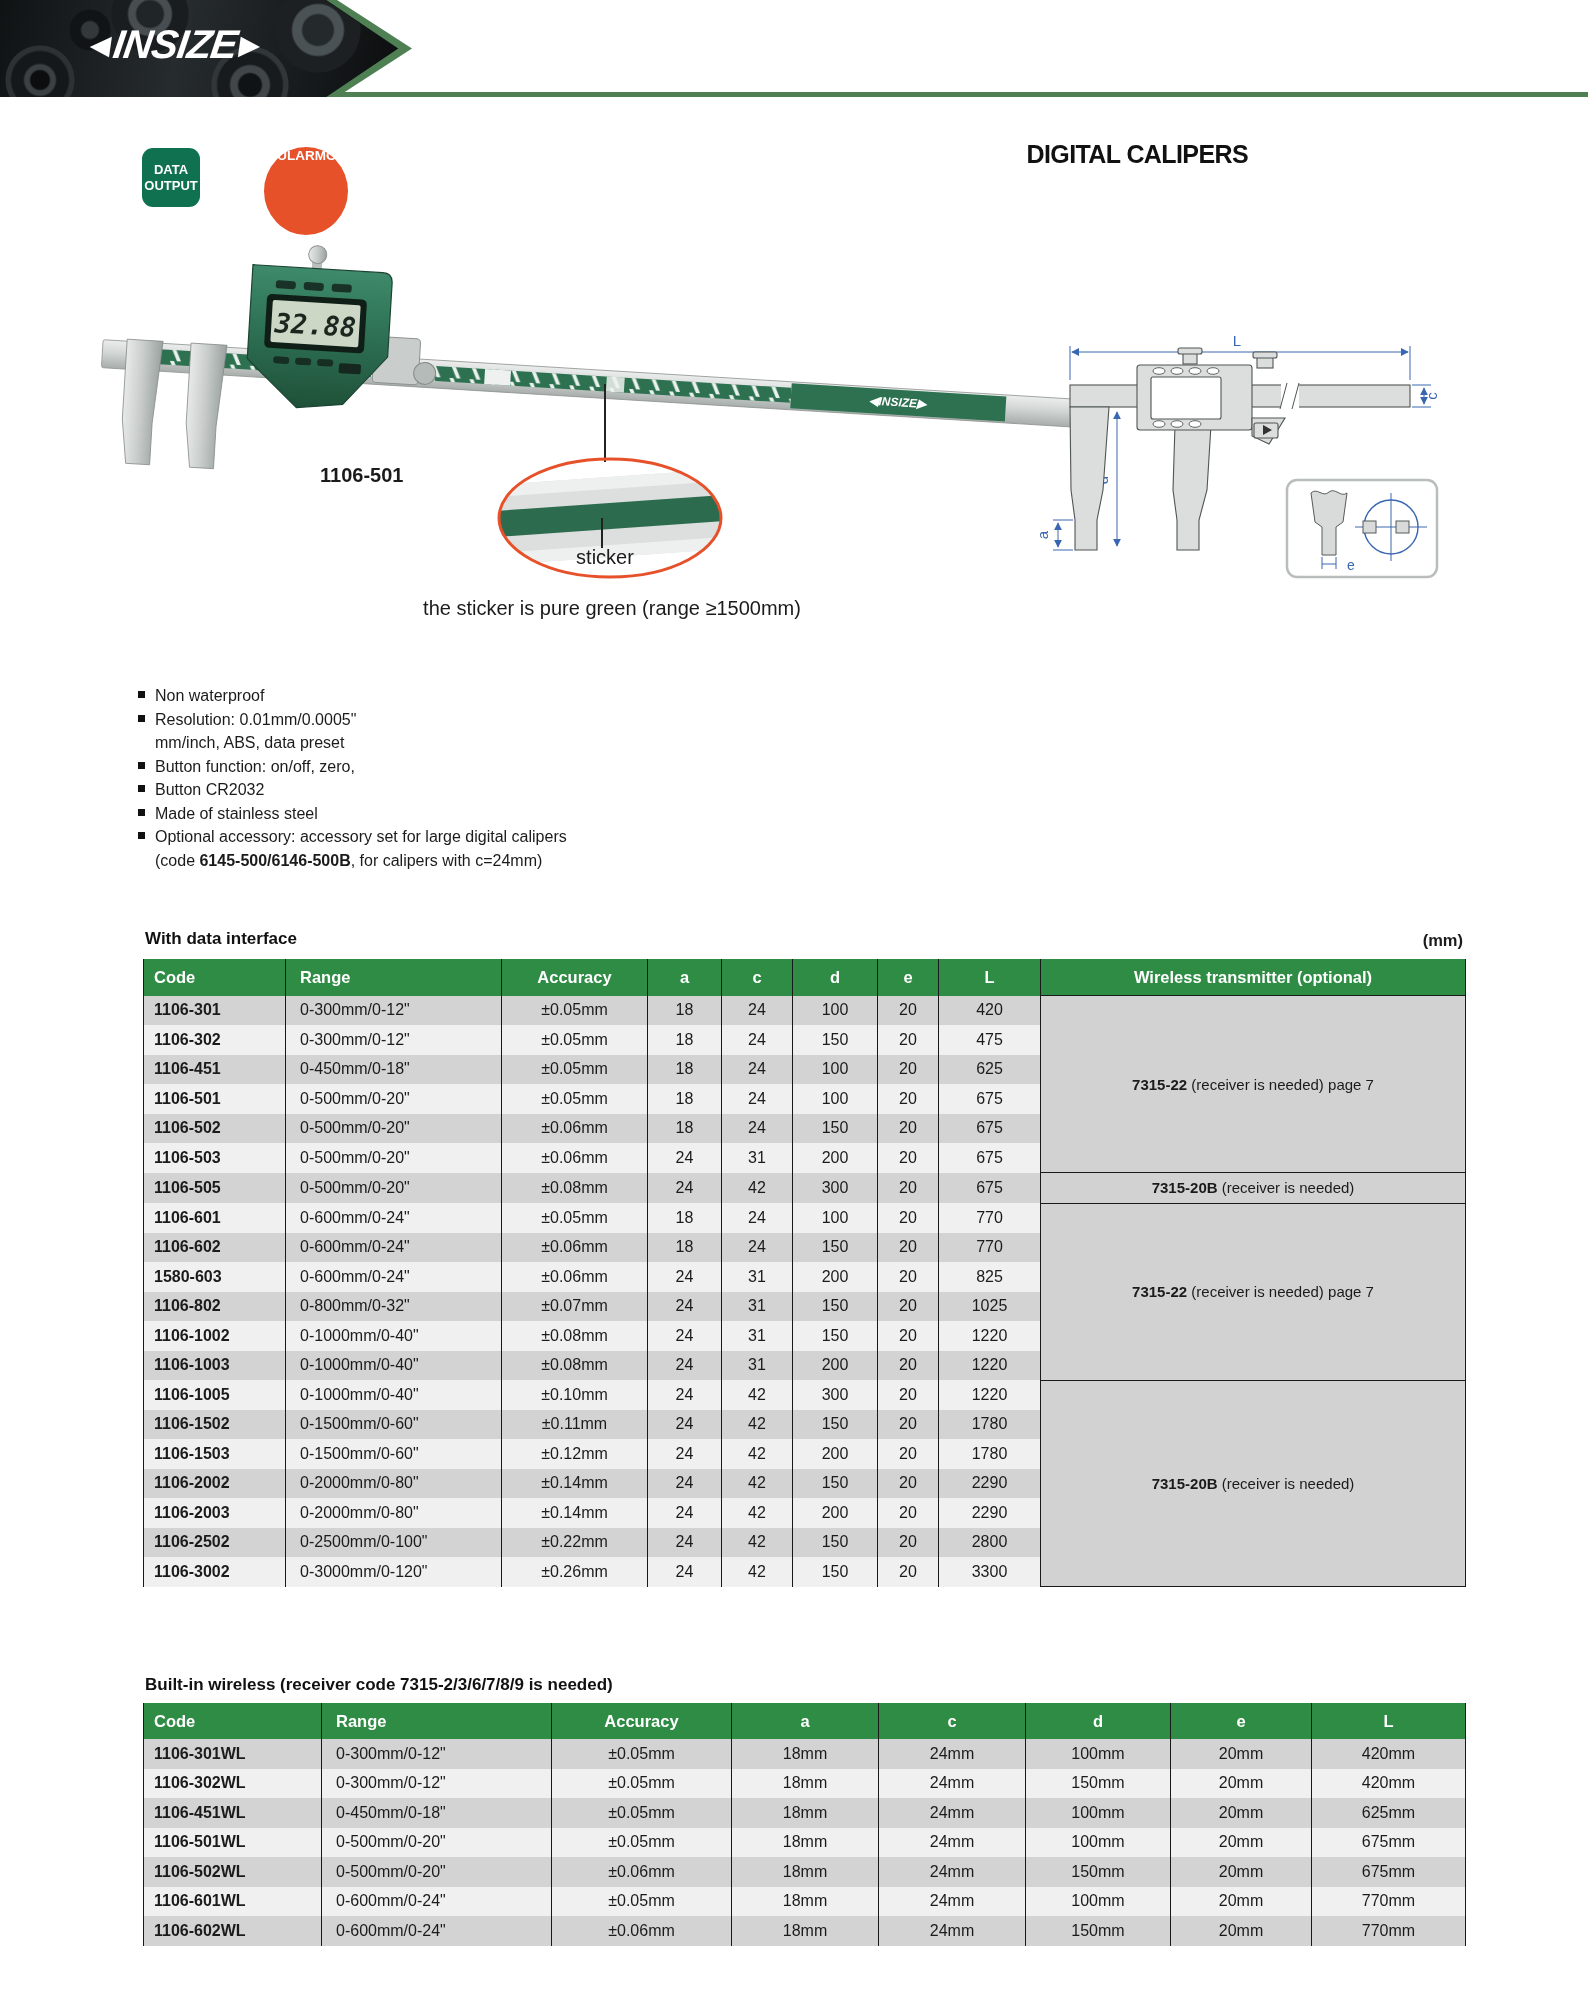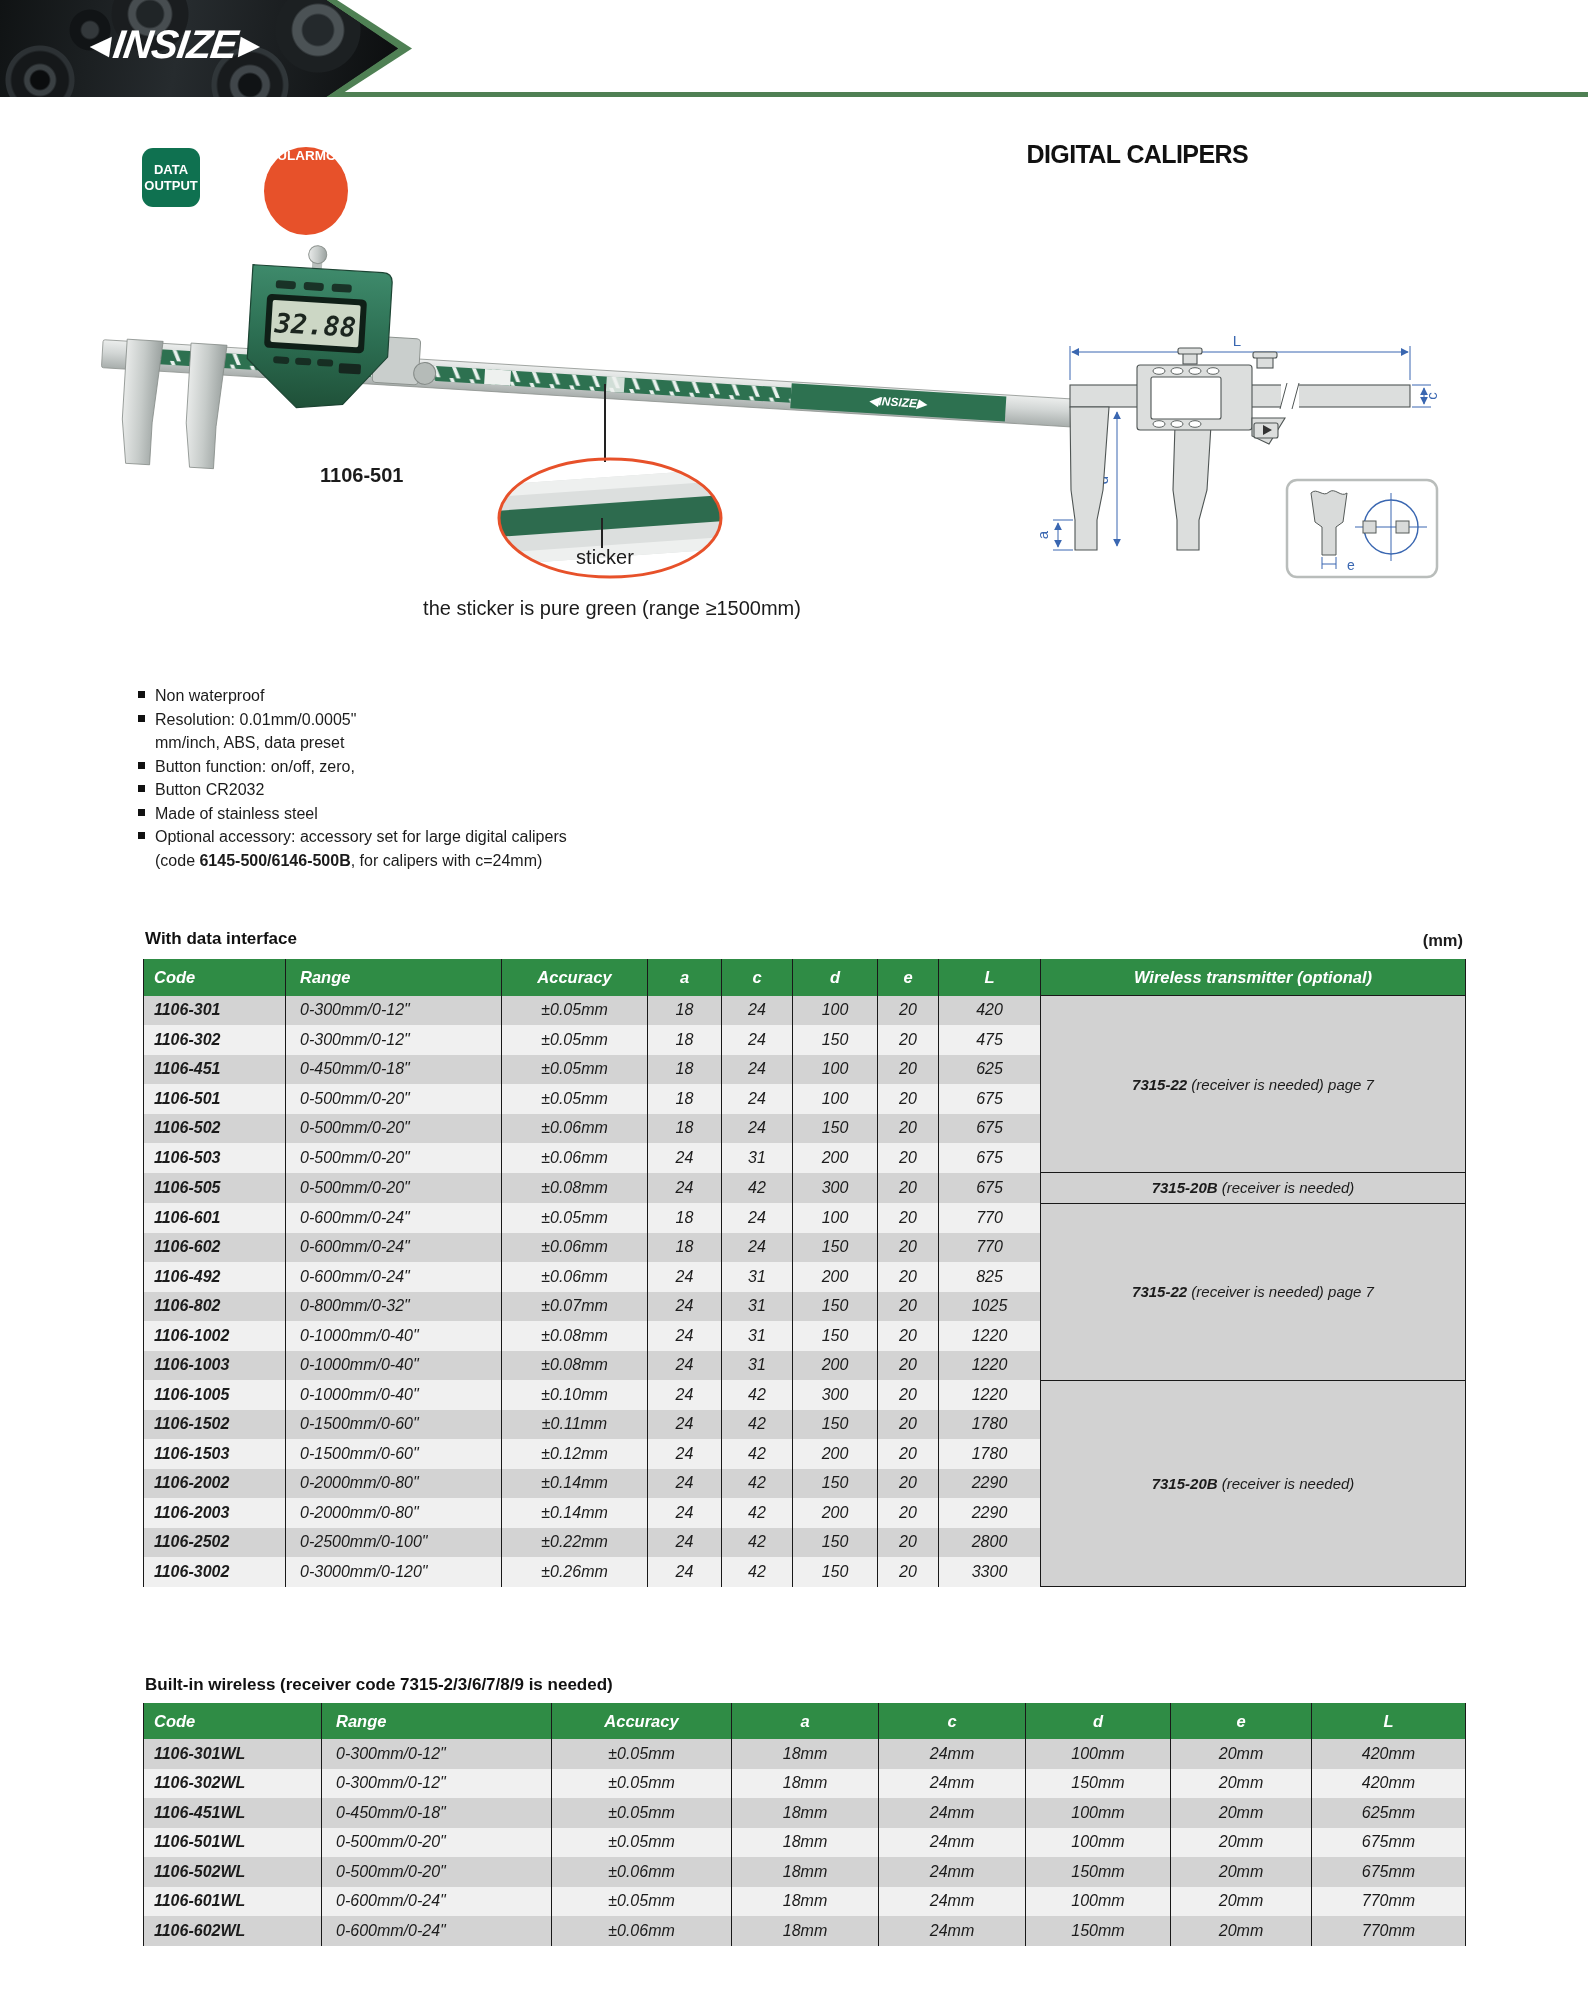--- a/index.html
+++ b/index.html
@@ -45,21 +45,21 @@
 
   
   .features{position:absolute;left:138px;top:684px;width:560px;font-size:16px;line-height:23.5px;}
   .feat-line{white-space:nowrap;}
   .feat-line.cont{padding-left:17px;}
   .sq{display:inline-block;width:7px;height:7px;background:#111;margin-right:10px;transform:translateY(-3px);}
 
   
   .tbl-title{position:absolute;font-size:17px;font-weight:bold;color:#111;}
   .unit-note{position:absolute;left:1363px;top:931px;width:100px;text-align:right;font-size:16.5px;font-weight:bold;}
-  table.dtable{border-collapse:collapse;table-layout:fixed;position:absolute;background:#b91c1c;font-style:italic;}
+  table.dtable{border-collapse:collapse;table-layout:fixed;position:absolute;background:#b91c1c;}
   .dtable th{background:var(--green);color:#fff;font-size:16.5px;font-weight:bold;height:34px;
     border-left:1.2px solid #191919;overflow:hidden;white-space:nowrap;}
   .dtable td{font-size:16px;height:29.5px;border-left:1.2px solid #191919;
     overflow:hidden;white-space:nowrap;padding:0;}
   .dtable th:last-child,.dtable td:last-child{border-right:1.2px solid #191919;}
   .dtable tr.dk td{background:var(--rowdark);}
   .dtable tr.lt td{background:var(--rowlight);}
   .dtable .c-code{text-align:left;padding-left:10px;}
   .dtable td.c-code{font-weight:bold;}
   .dtable .c-range{text-align:left;padding-left:14px;}
@@ -356,21 +356,21 @@
           <td class="c-code">1106-602</td>
           <td class="c-range">0-600mm/0-24"</td>
           <td class="c-mid">±0.06mm</td>
           <td class="c-mid">18</td>
           <td class="c-mid">24</td>
           <td class="c-mid">150</td>
           <td class="c-mid">20</td>
           <td class="c-mid">770</td>
         </tr>
         <tr class="lt">
-          <td class="c-code">1106-492</td>
+          <td class="c-code">1580-603</td>
           <td class="c-range">0-600mm/0-24"</td>
           <td class="c-mid">±0.06mm</td>
           <td class="c-mid">24</td>
           <td class="c-mid">31</td>
           <td class="c-mid">200</td>
           <td class="c-mid">20</td>
           <td class="c-mid">825</td>
         </tr>
         <tr class="dk">
           <td class="c-code">1106-802</td>

